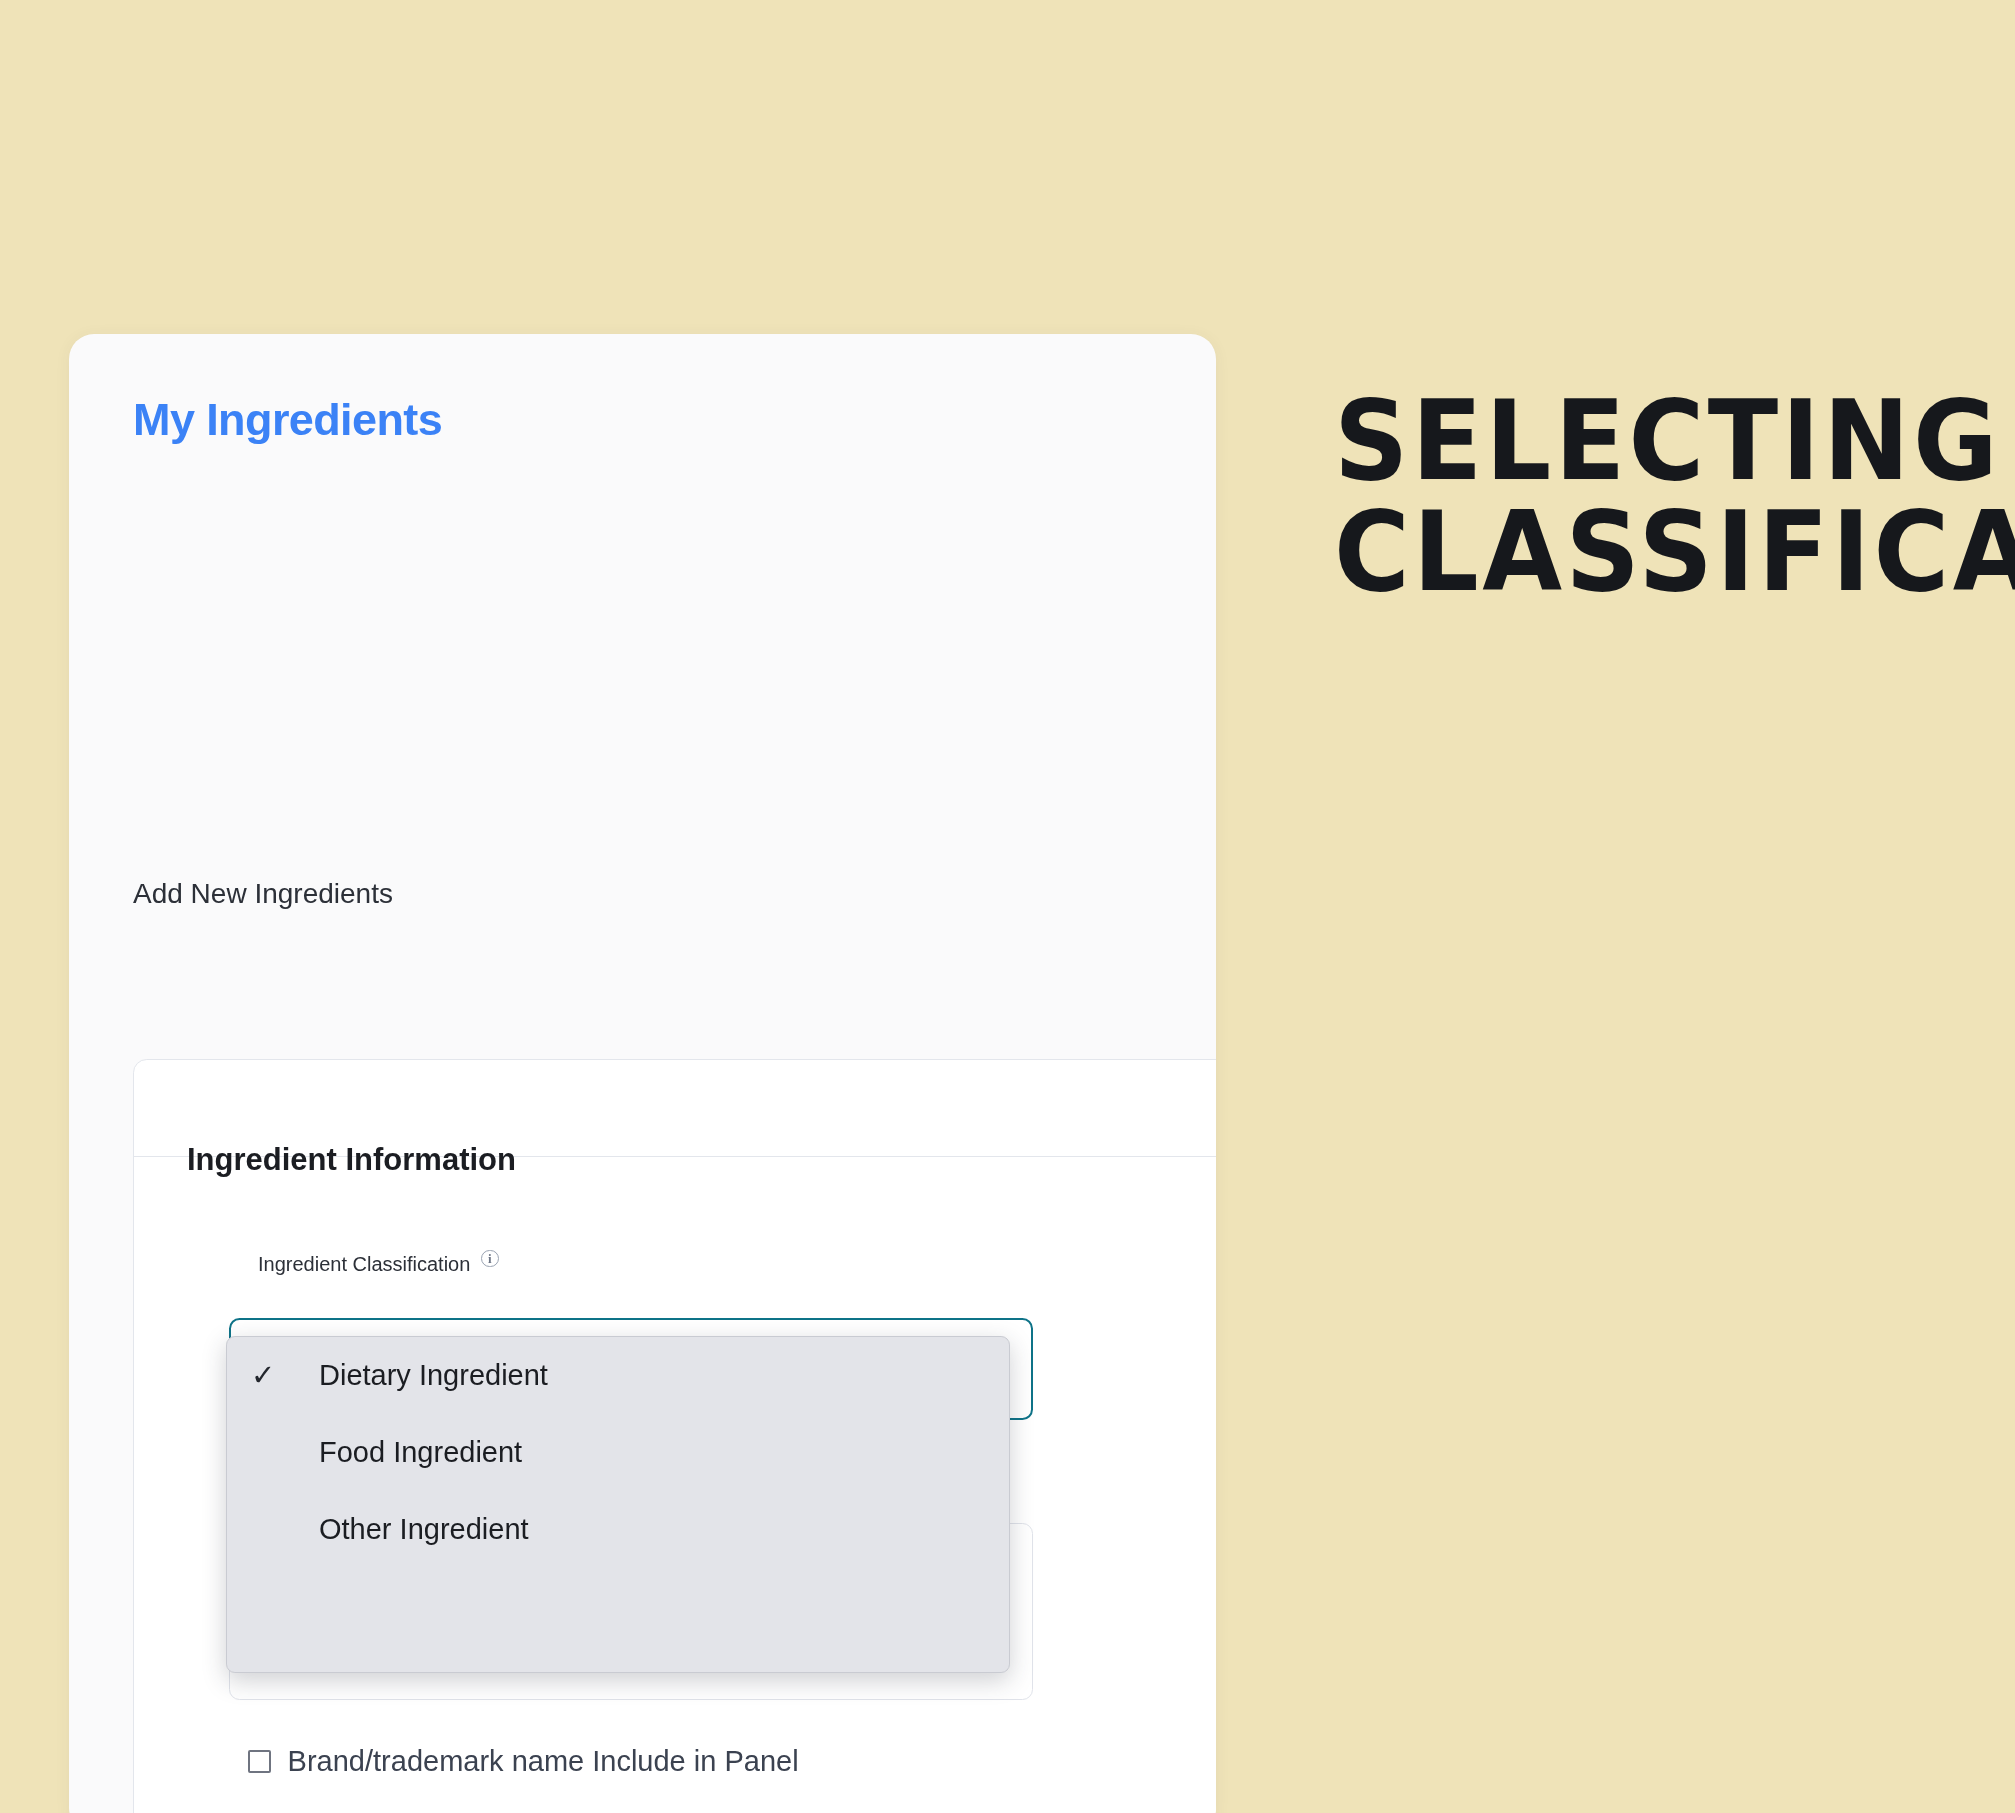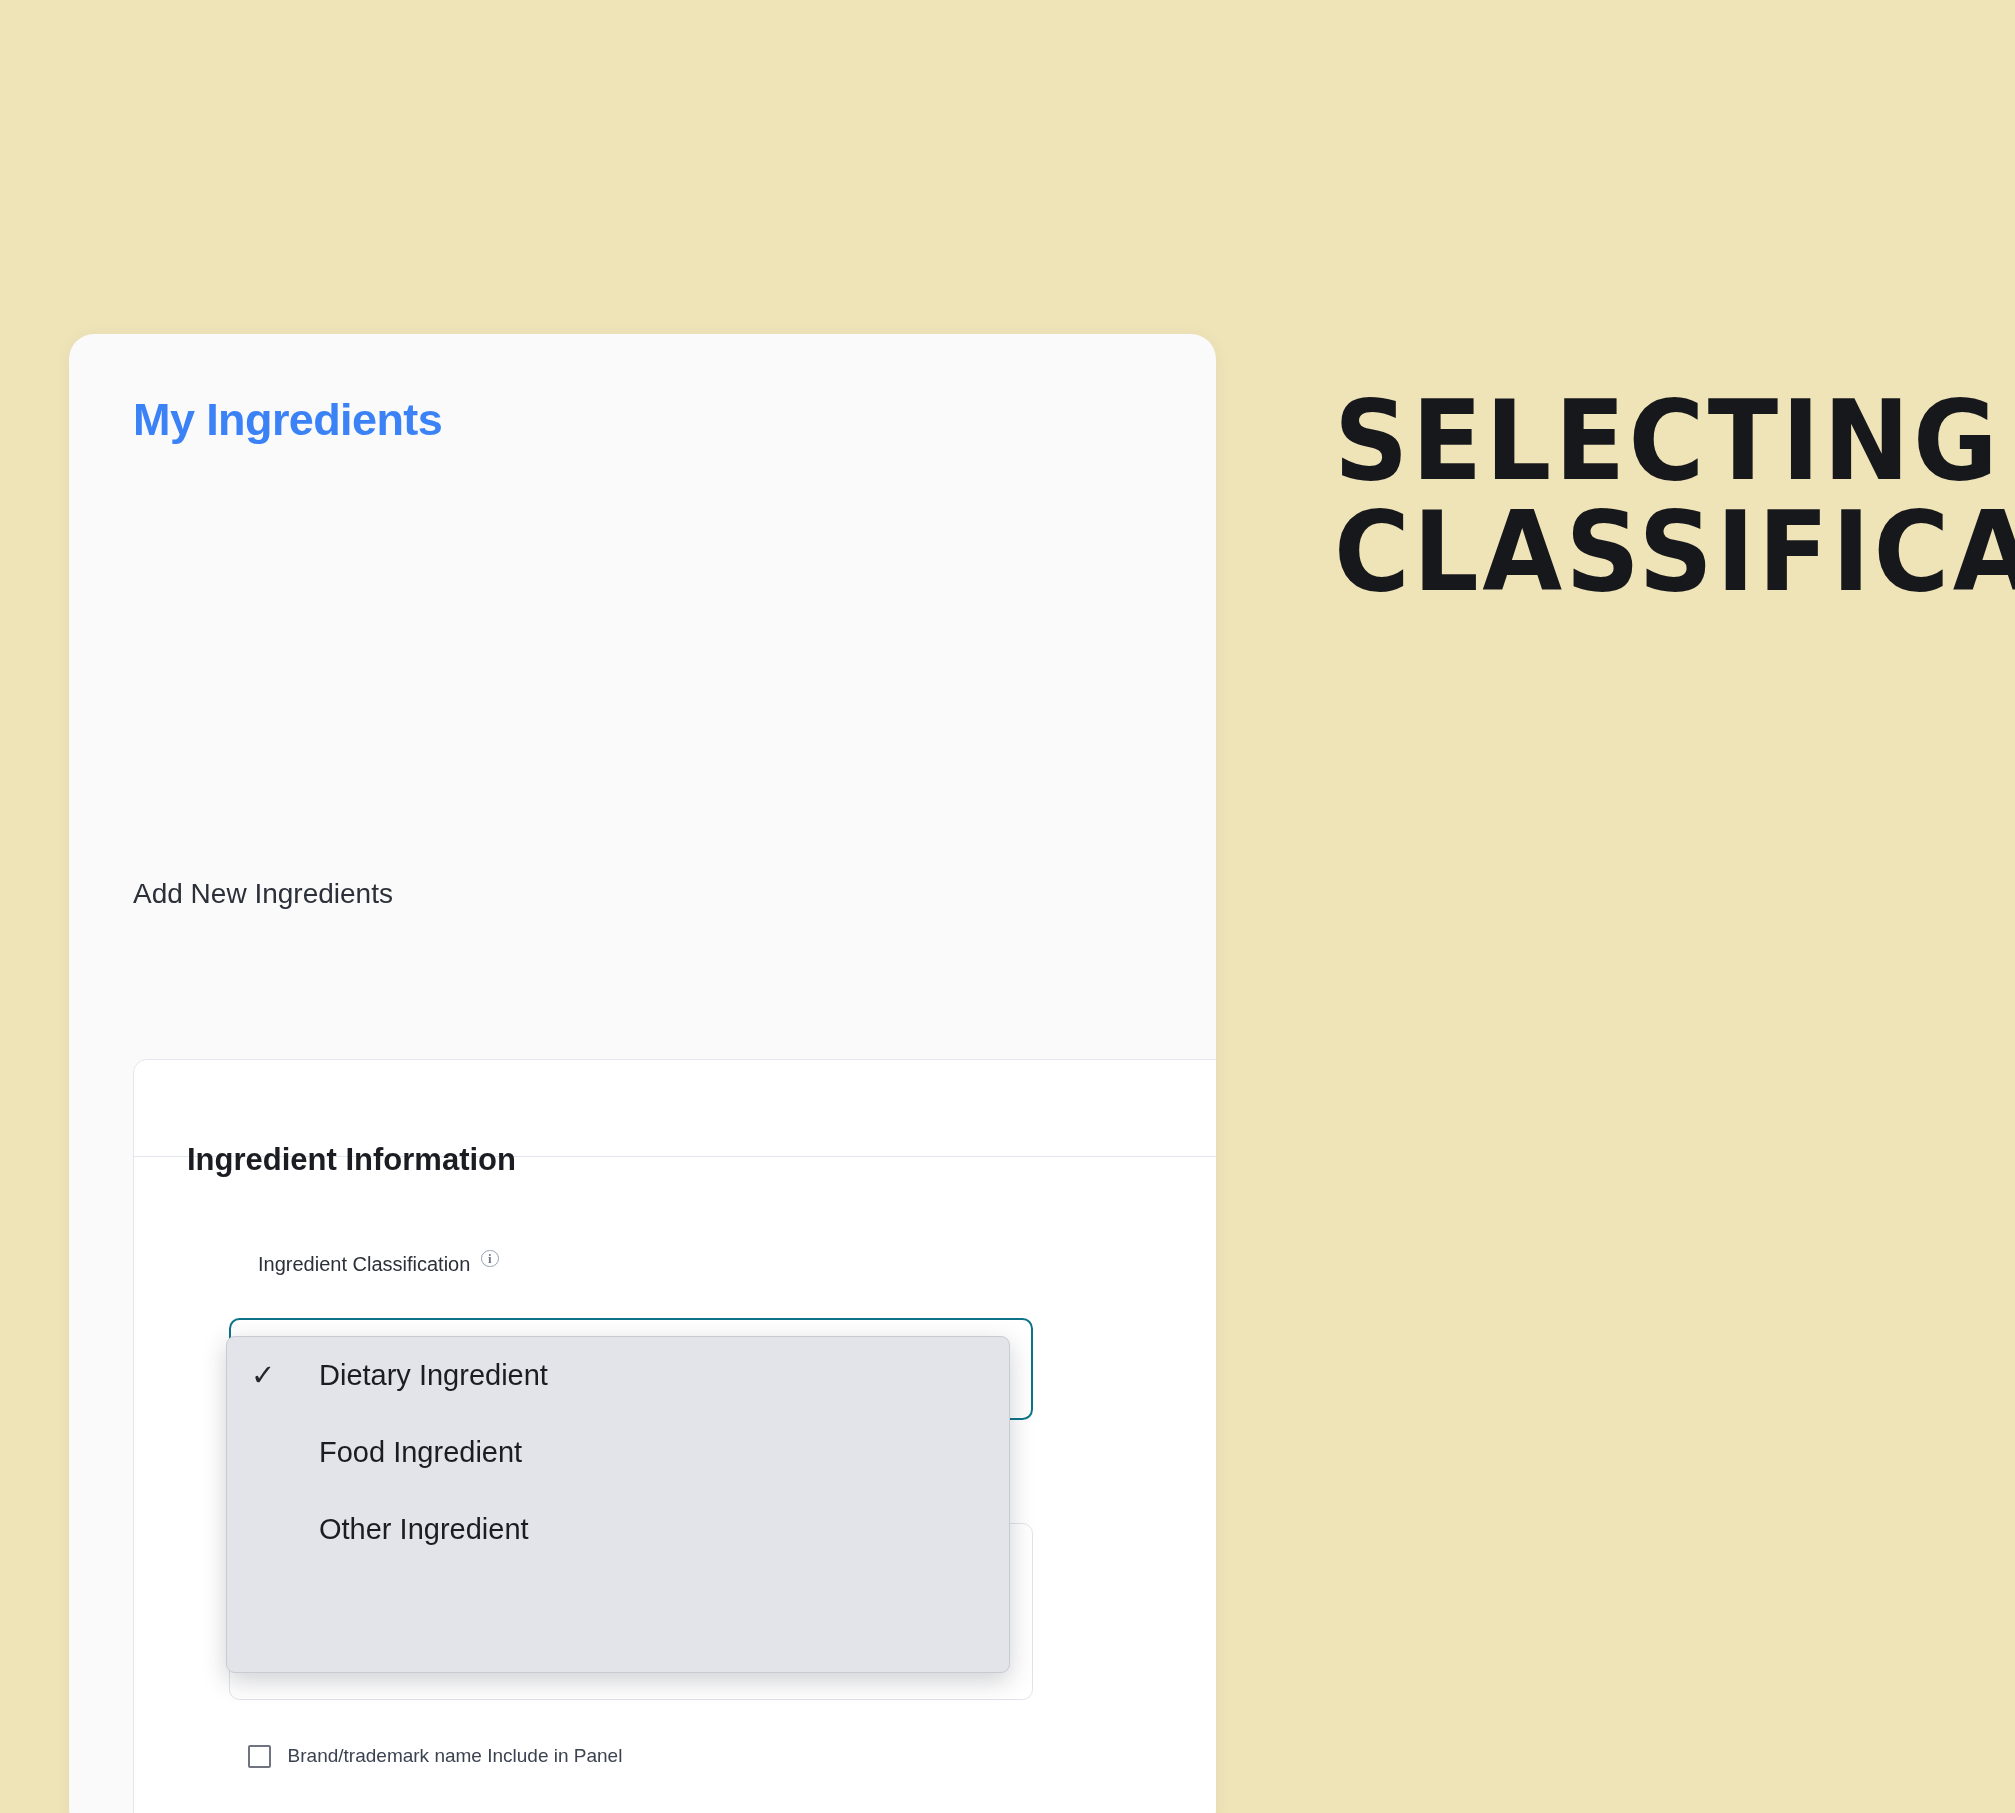--- a/index.html
+++ b/index.html
@@ -186,21 +186,21 @@
   .checkbox-box {
     width: 22.6px;
     height: 22.6px;
     border: 2px solid #6f7480;
     border-radius: 2px;
     background: #ffffff;
     box-sizing: border-box;
     flex: 0 0 auto;
   }
   .checkbox-label {
-    font-size: 19px;
+    font-size: 29px;
     color: #3b4250;
     white-space: nowrap;
   }
 
   
   .headline {
     position: absolute;
     left: 1334px;
     top: 385px;
     width: 1773px;

